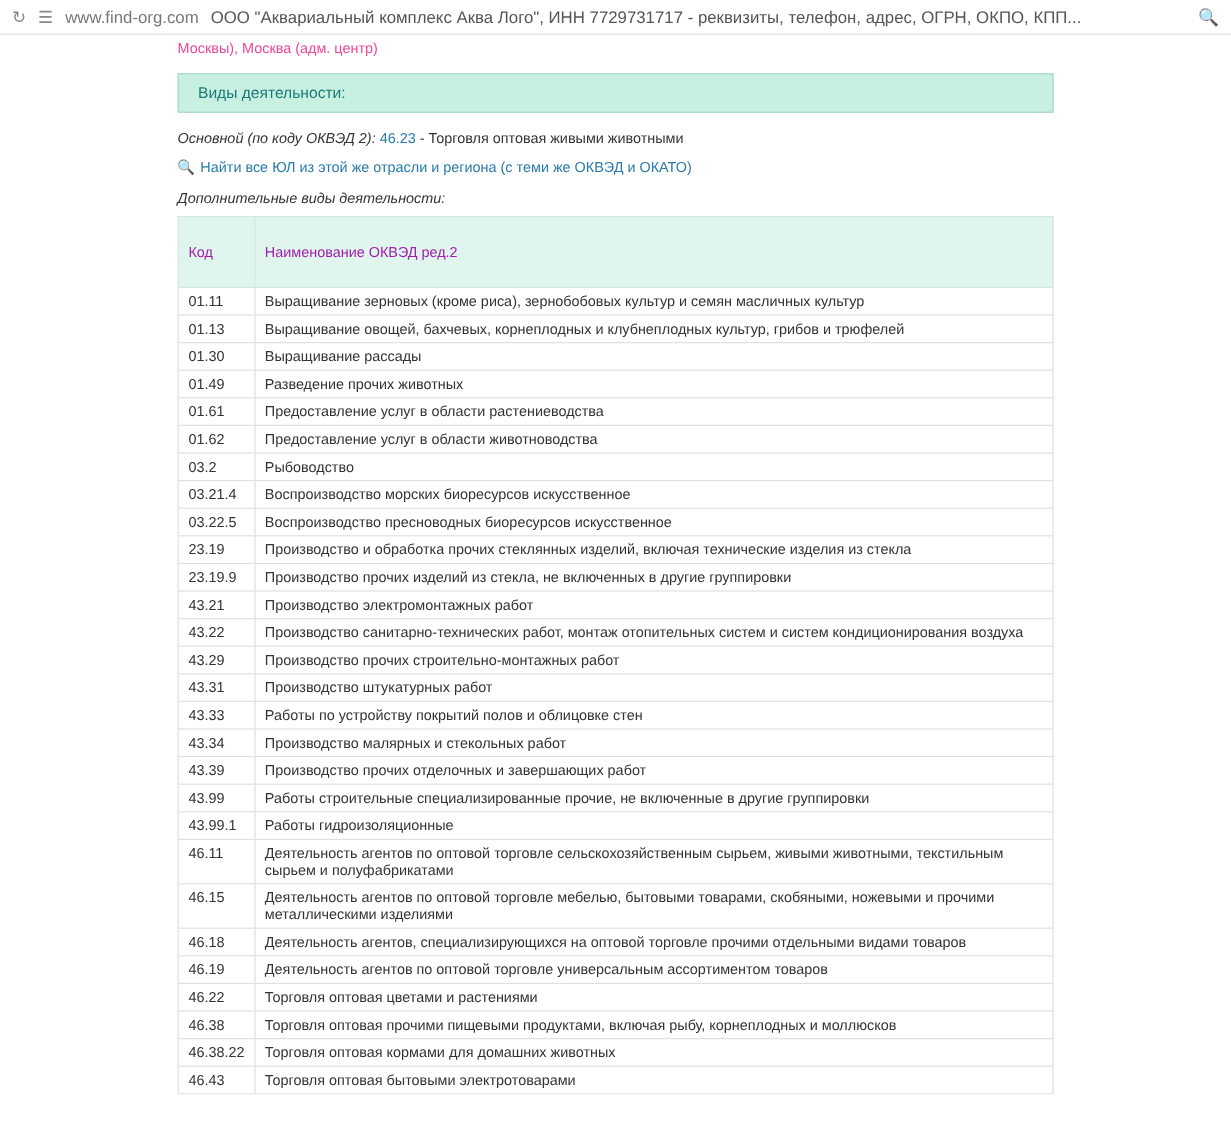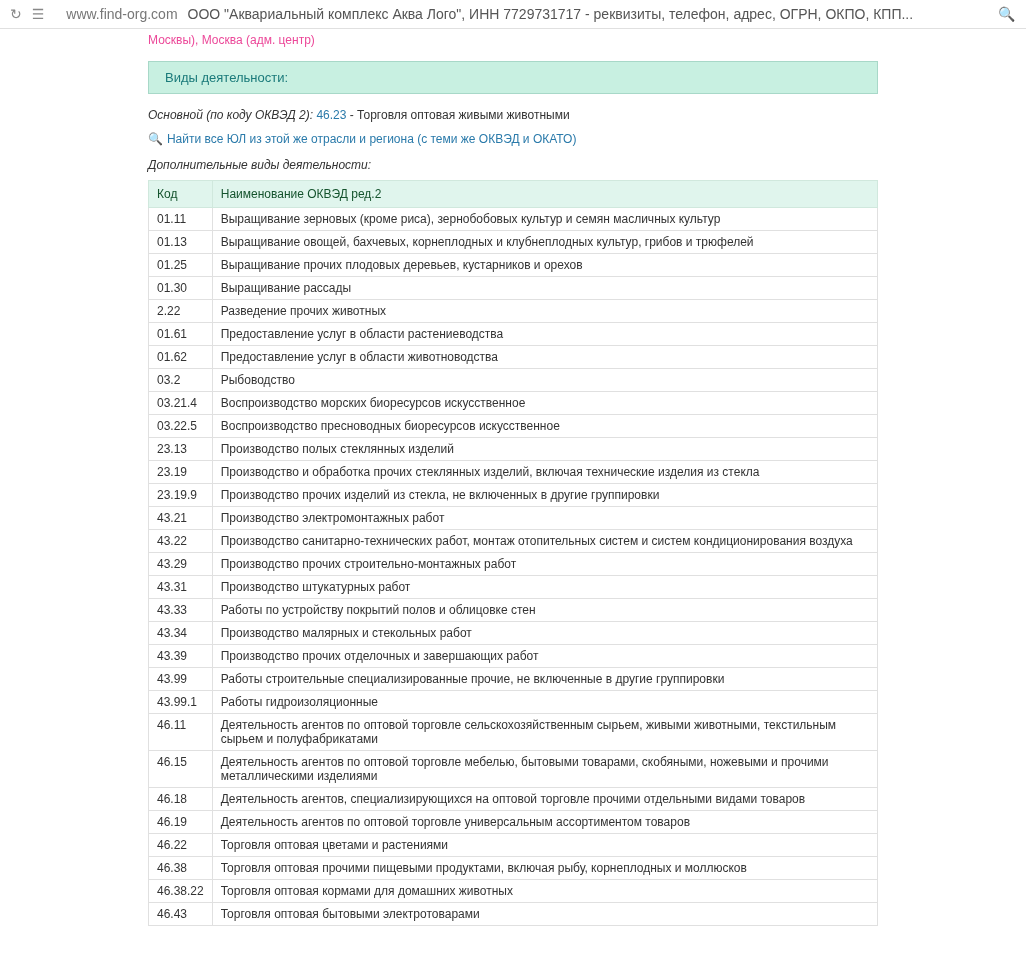--- a/index.html
+++ b/index.html
@@ -18,21 +18,20 @@
       gap: 10px;
     }
     .browser-icon {
       color: #888;
       font-size: 14px;
       cursor: pointer;
     }
     .url-text {
       color: #777;
       font-size: 14px;
-      margin-left: 12px;
     }
     .page-title-bar {
       color: #555;
       font-size: 14px;
       flex: 1;
       white-space: nowrap;
       overflow: hidden;
       text-overflow: ellipsis;
     }
     .search-icon-right {
@@ -86,23 +85,23 @@
       font-size: 12px;
       padding: 6px 0 8px 0;
     }
     .activity-table {
       width: 100%;
       border-collapse: collapse;
       font-size: 12px;
     }
     .activity-table th {
       background: #e0f5ed;
-      color: #14532d;
+      color: #a21caf;
       text-align: left;
-      padding: 6px 8px;
+      padding: 22px 8px;
       font-weight: normal;
       border: 1px solid #d0e8dd;
     }
     .activity-table td {
       padding: 4px 8px;
       border: 1px solid #e0e0e0;
       color: #333;
       vertical-align: top;
     }
     .activity-table td:first-child {
@@ -149,29 +148,25 @@
     <tbody id="activities-body">
         <tr>
           <td>01.11</td>
           <td>Выращивание зерновых (кроме риса), зернобобовых культур и семян масличных культур</td>
         </tr>
         <tr>
           <td>01.13</td>
           <td>Выращивание овощей, бахчевых, корнеплодных и клубнеплодных культур, грибов и трюфелей</td>
         </tr>
         <tr>
-          <td>01.25</td>
-          <td>Выращивание прочих плодовых деревьев, кустарников и орехов</td>
-        </tr>
-        <tr>
           <td>01.30</td>
           <td>Выращивание рассады</td>
         </tr>
         <tr>
-          <td>2.22</td>
+          <td>01.49</td>
           <td>Разведение прочих животных</td>
         </tr>
         <tr>
           <td>01.61</td>
           <td>Предоставление услуг в области растениеводства</td>
         </tr>
         <tr>
           <td>01.62</td>
           <td>Предоставление услуг в области животноводства</td>
         </tr>
@@ -179,24 +174,20 @@
           <td>03.2</td>
           <td>Рыбоводство</td>
         </tr>
         <tr>
           <td>03.21.4</td>
           <td>Воспроизводство морских биоресурсов искусственное</td>
         </tr>
         <tr>
           <td>03.22.5</td>
           <td>Воспроизводство пресноводных биоресурсов искусственное</td>
-        </tr>
-        <tr>
-          <td>23.13</td>
-          <td>Производство полых стеклянных изделий</td>
         </tr>
         <tr>
           <td>23.19</td>
           <td>Производство и обработка прочих стеклянных изделий, включая технические изделия из стекла</td>
         </tr>
         <tr>
           <td>23.19.9</td>
           <td>Производство прочих изделий из стекла, не включенных в другие группировки</td>
         </tr>
         <tr>

